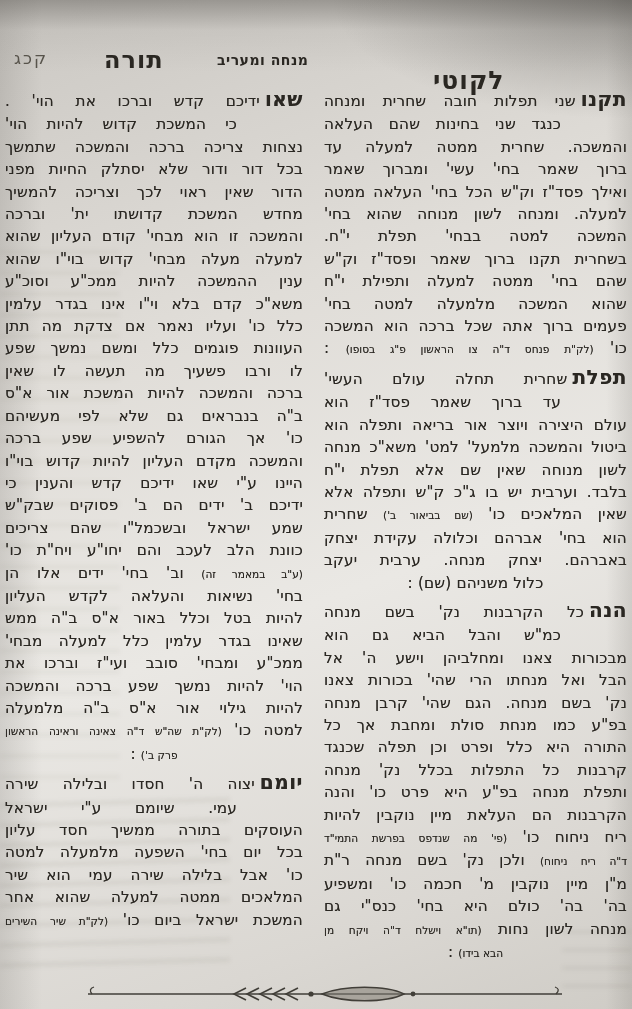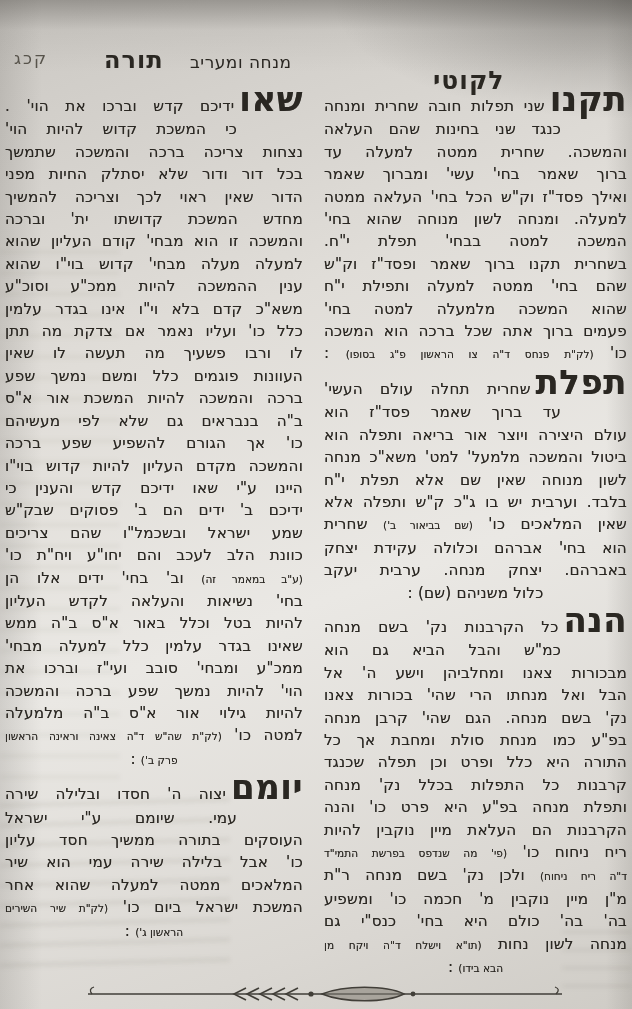--- a/index.html
+++ b/index.html
@@ -22,40 +22,40 @@
   .bleed{position:absolute;pointer-events:none;opacity:.55;filter:blur(2.2px);}
   .bleed.b1{left:0;top:250px;width:120px;height:540px;
     background:repeating-linear-gradient(180deg, rgba(118,110,96,.13) 0 4px, transparent 4px 21px);}
   .bleed.b2{left:0;top:800px;width:230px;height:170px;transform:skewY(-1.5deg);
     background:repeating-linear-gradient(180deg, rgba(110,104,88,.16) 0 5px, transparent 5px 20px);}
   .bleed.b3{right:0;top:930px;width:70px;height:70px;
     background:repeating-linear-gradient(180deg, rgba(110,104,88,.15) 0 4px, transparent 4px 18px);}
 
   .header{position:absolute;top:44px;left:0;width:100%;height:34px;}
   .h-likutei{position:absolute;left:433px;top:0;font-size:25px;font-weight:bold;letter-spacing:1px;margin-top:22px;}
-  .h-section{position:absolute;left:190px;top:8px;font-size:17px;font-weight:normal;letter-spacing:.5px;}
+  .h-section{position:absolute;left:217px;top:8px;font-size:14px;font-weight:bold;letter-spacing:.5px;}
   .h-torah{position:absolute;left:104px;top:2px;font-size:24px;font-weight:bold;letter-spacing:1px;}
   .h-pagenum{position:absolute;left:14px;top:4px;font-size:17px;color:#57534b;letter-spacing:2px;}
 
   .col{position:absolute;top:88px;direction:rtl;}
   .col.right{right:5px;width:303px;}
   .col.left{left:5px;width:298px;}
 
   .section{margin-bottom:5px;}
   .ln{
     font-size:15.2px;line-height:22.4px;
     text-align:justify;text-align-last:justify;
     letter-spacing:.2px;
     text-shadow:0 0 .4px rgba(42,39,34,.55);
     white-space:normal;
   }
   .ln.i{padding-right:66px;}
   .ln.c{text-align:right;text-align-last:center;}
   .ln.first{margin-bottom:1px;}
-  .init{font-size:34px;font-weight:bold;line-height:22px;letter-spacing:.5px;padding-left:5px;}
+  .init{font-size:20px;font-weight:bold;line-height:22px;letter-spacing:.5px;padding-left:5px;}
   .sm{font-size:10.6px;letter-spacing:0;}
 
   .divider{position:absolute;left:86px;top:984px;width:478px;height:20px;}
 </style>
 </head>
 <body>
 
 <div class="page">
 
   <div class="bleed b1"></div>
@@ -121,22 +121,22 @@
         <div class="ln i"><span>כי המשכת קדוש להיות הוי'</span></div>
         <div class="ln"><span>נצחות צריכה ברכה והמשכה שתמשך</span></div>
         <div class="ln"><span>בכל דור ודור שלא יסתלק החיות מפני</span></div>
         <div class="ln"><span>הדור שאין ראוי לכך וצריכה להמשיך</span></div>
         <div class="ln"><span>מחדש המשכת קדושתו ית' וברכה</span></div>
         <div class="ln"><span>והמשכה זו הוא מבחי' קודם העליון שהוא</span></div>
         <div class="ln"><span>למעלה מעלה מבחי' קדוש בוי"ו שהוא</span></div>
         <div class="ln"><span>ענין ההמשכה להיות ממכ"ע וסוכ"ע</span></div>
         <div class="ln"><span>משא"כ קדם בלא וי"ו אינו בגדר עלמין</span></div>
         <div class="ln"><span>כלל כו' ועליו נאמר אם צדקת מה תתן</span></div>
+        <div class="ln"><span>העוונות פוגמים כלל ומשם נמשך שפע</span></div>
         <div class="ln"><span>לו ורבו פשעיך מה תעשה לו שאין</span></div>
-        <div class="ln"><span>העוונות פוגמים כלל ומשם נמשך שפע</span></div>
         <div class="ln"><span>ברכה והמשכה להיות המשכת אור א"ס</span></div>
         <div class="ln"><span>ב"ה בנבראים גם שלא לפי מעשיהם</span></div>
         <div class="ln"><span>כו' אך הגורם להשפיע שפע ברכה</span></div>
         <div class="ln"><span>והמשכה מקדם העליון להיות קדוש בוי"ו</span></div>
         <div class="ln"><span>היינו ע"י שאו ידיכם קדש והענין כי</span></div>
         <div class="ln"><span>ידיכם ב' ידים הם ב' פסוקים שבק"ש</span></div>
         <div class="ln"><span>שמע ישראל ובשכמל"ו שהם צריכים</span></div>
         <div class="ln"><span>כוונת הלב לעכב והם יחו"ע ויח"ת כו'</span></div>
         <div class="ln"><span class="sm">(ע"ב במאמר זה)</span><span> וב' בחי' ידים אלו הן</span></div>
         <div class="ln"><span>בחי' נשיאות והעלאה לקדש העליון</span></div>
@@ -145,24 +145,24 @@
         <div class="ln"><span>ממכ"ע ומבחי' סובב ועי"ז וברכו את</span></div>
         <div class="ln"><span>הוי' להיות נמשך שפע ברכה והמשכה</span></div>
         <div class="ln"><span>להיות גילוי אור א"ס ב"ה מלמעלה</span></div>
         <div class="ln"><span>למטה כו' </span><span class="sm">(לק"ת שה"ש ד"ה צאינה וראינה הראשון</span></div>
         <div class="ln c"><span class="sm">פרק ב')</span><span> :</span></div>
       </div>
       <div class="section">
         <div class="ln j first"><span class="init">יומם</span><span>יצוה ה' חסדו ובלילה שירה</span></div>
         <div class="ln i"><span>עמי. שיומם ע"י ישראל</span></div>
         <div class="ln"><span>העוסקים בתורה ממשיך חסד עליון</span></div>
+        <div class="ln"><span>בכל יום בחי' השפעה מלמעלה למטה</span></div>
         <div class="ln"><span>כו' אבל בלילה שירה עמי הוא שיר</span></div>
         <div class="ln"><span>המלאכים ממטה למעלה שהוא אחר</span></div>
         <div class="ln"><span>המשכת ישראל ביום כו' </span><span class="sm">(לק"ת שיר השירים</span></div>
-        <div class="ln c"><span class="sm">הראשון ג')</span><span> :</span></div>
       </div>
     </div>
 
   <svg class="divider" viewBox="0 0 478 20" xmlns="http://www.w3.org/2000/svg" aria-hidden="true">
     <line x1="2" y1="10" x2="476" y2="10" stroke="#413e38" stroke-width="1.5"></line>
     <path d="M6 10 q-4 -5 2 -7" fill="none" stroke="#413e38" stroke-width="1.3"></path>
     <g fill="none" stroke="#413e38" stroke-width="1.6">
       <path d="M160 4 L148 10 L160 16"></path>
       <path d="M173 4 L161 10 L173 16"></path>
       <path d="M186 4 L174 10 L186 16"></path>

